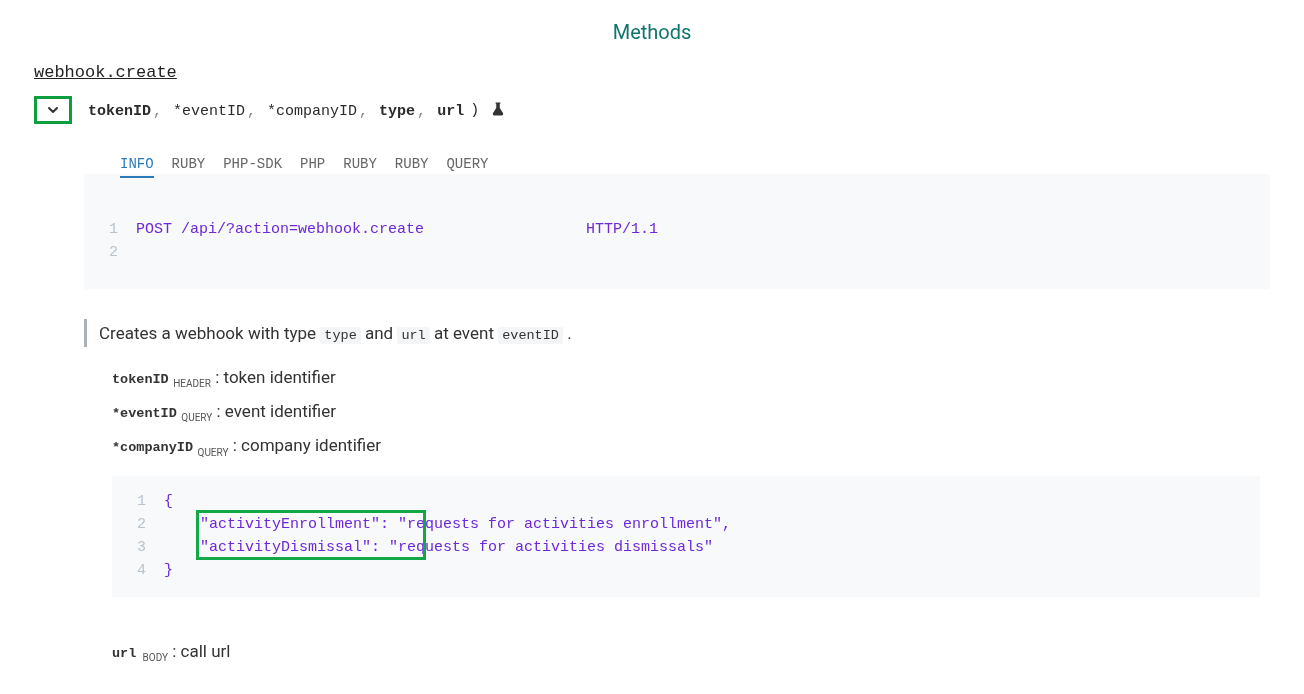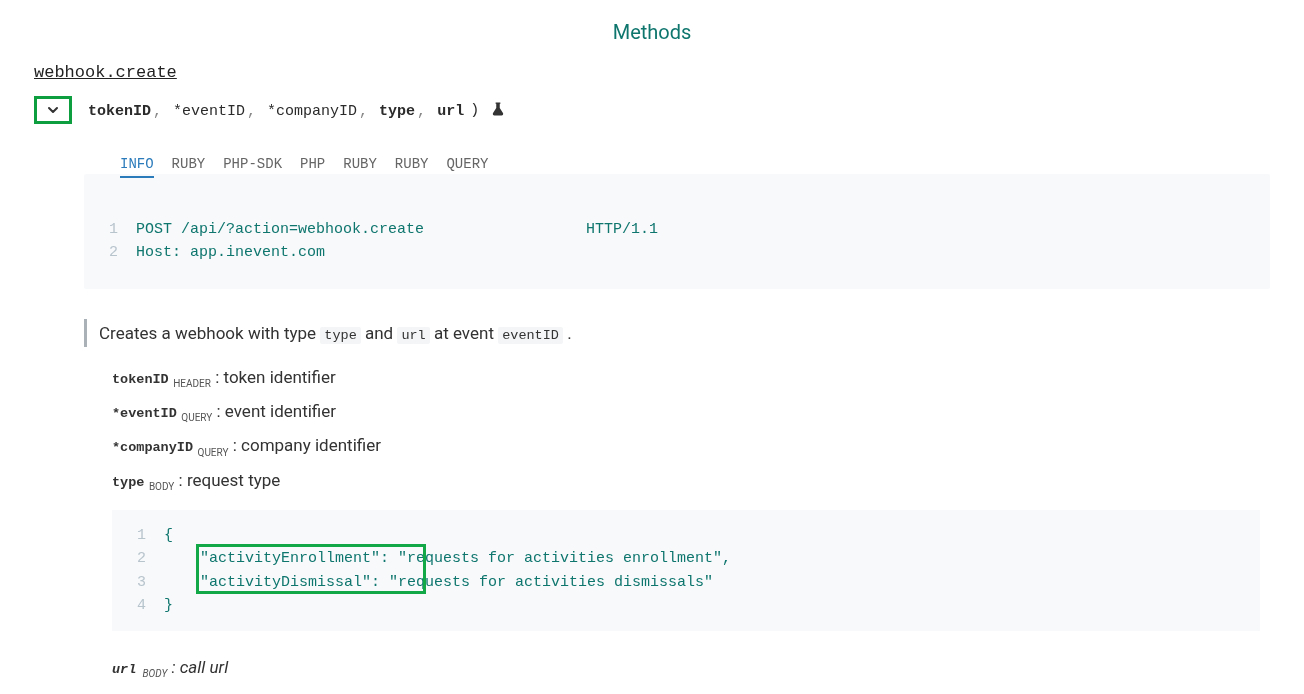--- a/index.html
+++ b/index.html
@@ -60,21 +60,21 @@
 
   .code-block {
     background: #f7f9fb;
     border-radius: 2px;
     padding: 14px 18px 24px 18px;
     margin-top: -4px;
     margin-left: 0;
   }
   .code-line { display: flex; font-family: "SFMono-Regular", Consolas, "Liberation Mono", Menlo, monospace; font-size: 15px; line-height: 1.55; }
   .lineno { width: 34px; text-align: right; color: #b8c4cc; user-select: none; padding-right: 18px; }
-  .code-txt { white-space: pre; color: #0f766e; }
+  .code-txt { white-space: pre; color: #6d28d9; }
   .code-wrap { padding-top: 30px; }
 
   .desc-block {
     border-left: 3px solid #aab2b8;
     padding: 4px 0 4px 12px;
     margin: 30px 0 20px 0;
     font-size: 17px;
     color: #333;
   }
   .inline-code {
@@ -141,40 +141,38 @@
     </div>
 
   <div class="code-block">
     <div class="code-wrap" id="http-lines">
         <div class="code-line">
           <span class="lineno">1</span>
           <span class="code-txt">POST /api/?action=webhook.create                  HTTP/1.1</span>
         </div>
         <div class="code-line">
           <span class="lineno">2</span>
-          <span class="code-txt">Host: app.inevent.com</span>
         </div>
       </div>
   </div>
 
   <div class="desc-block">
     <span>Creates a webhook with type </span>
     <span class="inline-code">type</span>
     <span> and </span>
     <span class="inline-code">url</span>
     <span> at event </span>
     <span class="inline-code">eventID</span>
     <span>.</span>
   </div>
 
   <div id="params-list">
       <div class="param-row"><span class="param-name">tokenID</span><span class="param-loc"> HEADER</span><span> : token identifier</span></div>
       <div class="param-row"><span class="param-name">*eventID</span><span class="param-loc"> QUERY</span><span> : event identifier</span></div>
       <div class="param-row"><span class="param-name">*companyID</span><span class="param-loc"> QUERY</span><span> : company identifier</span></div>
-      <div class="param-row"><span class="param-name">type</span><span class="param-loc"> BODY</span><span> : request type</span></div>
     </div>
 
   <div class="json-block">
     <div id="json-lines">
         <div class="code-line">
           <span class="lineno">1</span>
           <span class="code-txt">{</span>
         </div>
         <div class="code-line">
           <span class="lineno">2</span>
@@ -185,21 +183,21 @@
           <span class="code-txt">    "activityDismissal": "requests for activities dismissals"</span>
         </div>
         <div class="code-line">
           <span class="lineno">4</span>
           <span class="code-txt">}</span>
         </div>
       </div>
     <div class="hl-box" id="hl-box" style="left: 84px; top: 34px; width: 230px; height: 50px;"></div>
   </div>
 
-  <div class="param-row" style="margin-top:26px;font-style:italic;">
+  <div class="param-row" style="margin-top:44px;">
     <span class="param-name">url</span>
     <span class="param-loc">BODY</span>
     <span> : <span>call url</span></span>
   </div>
 
 </div>
 
 
 
 

